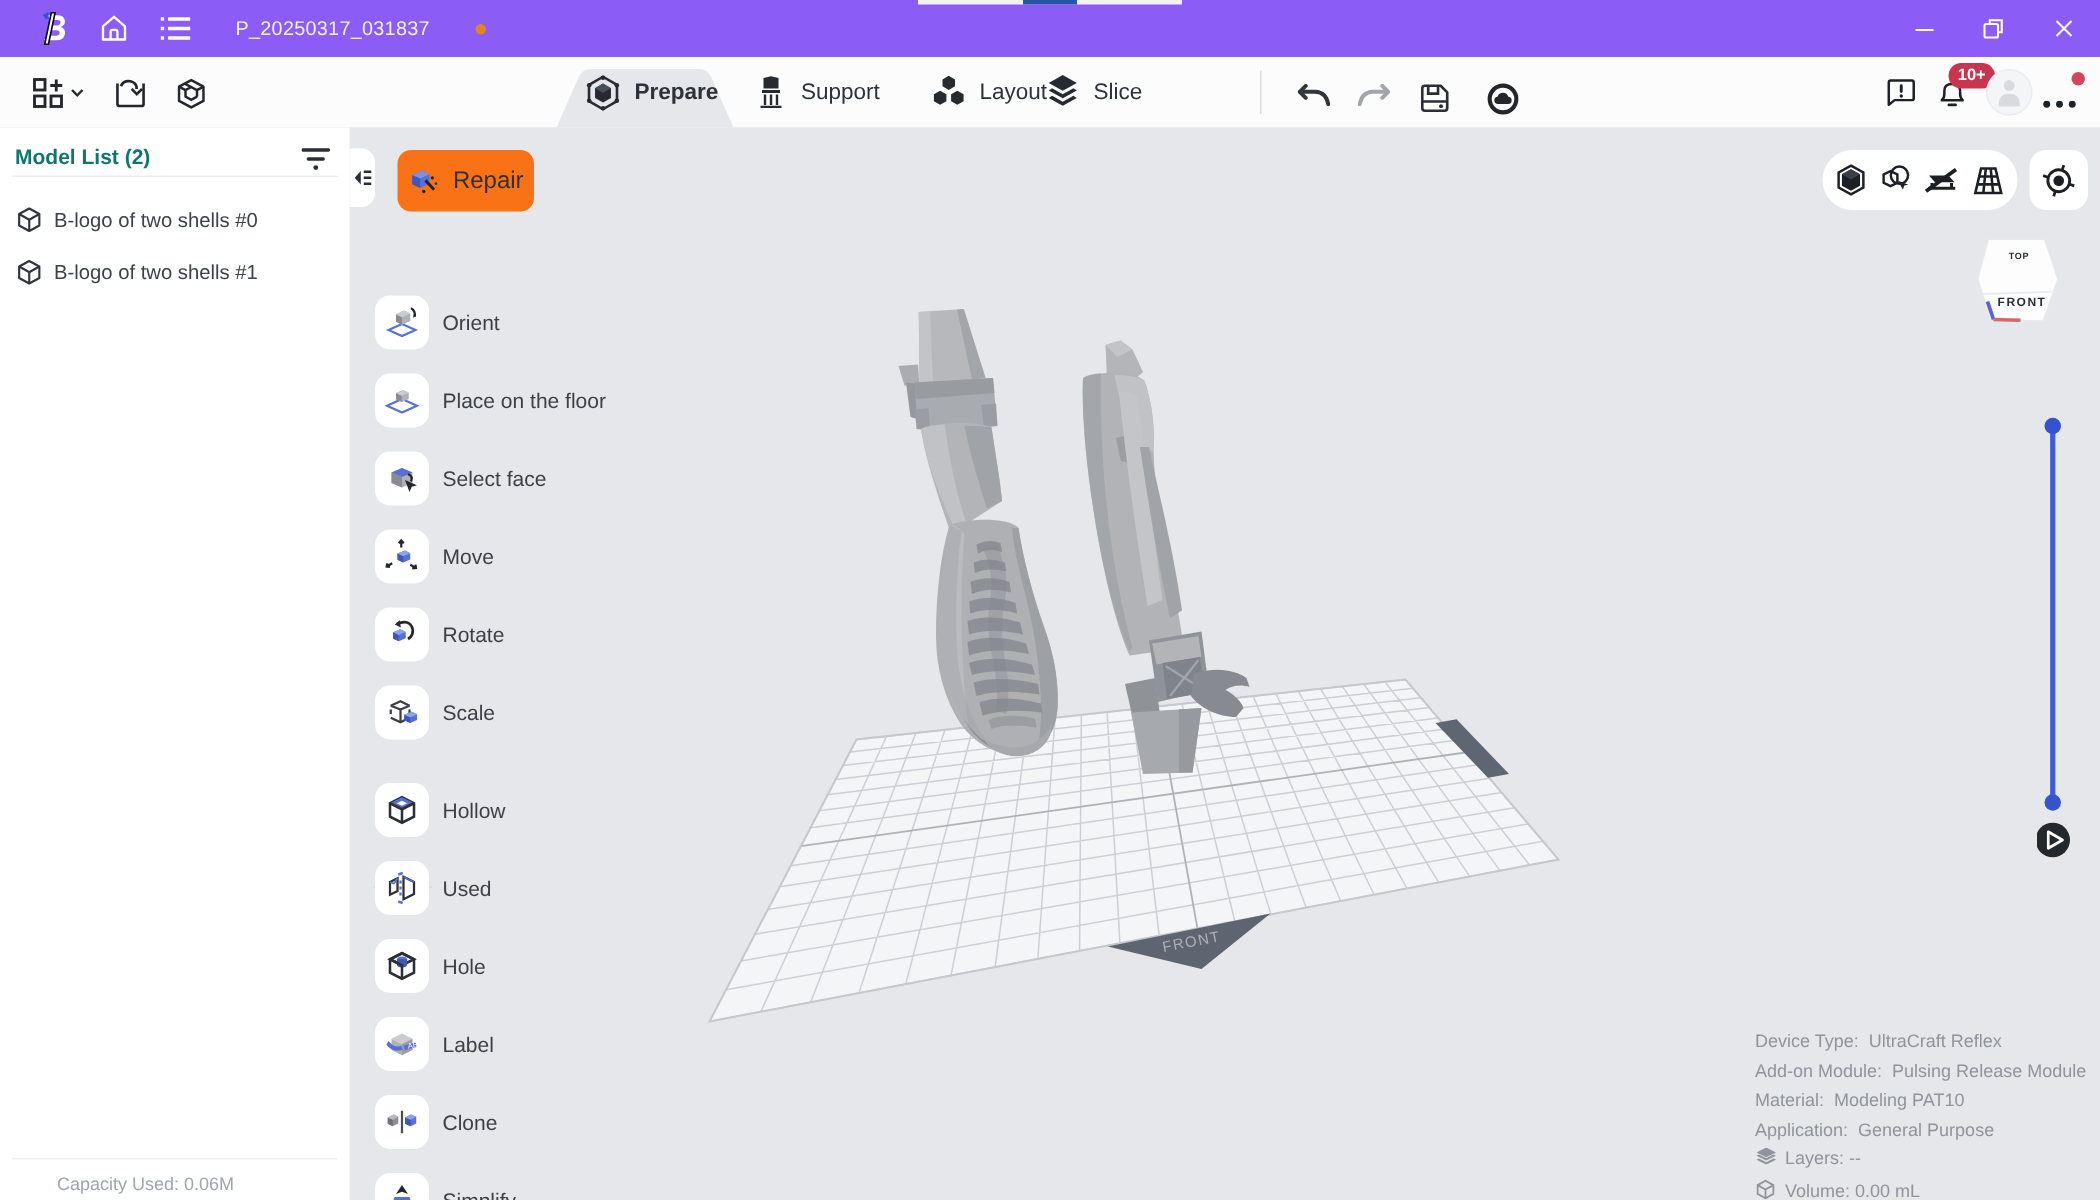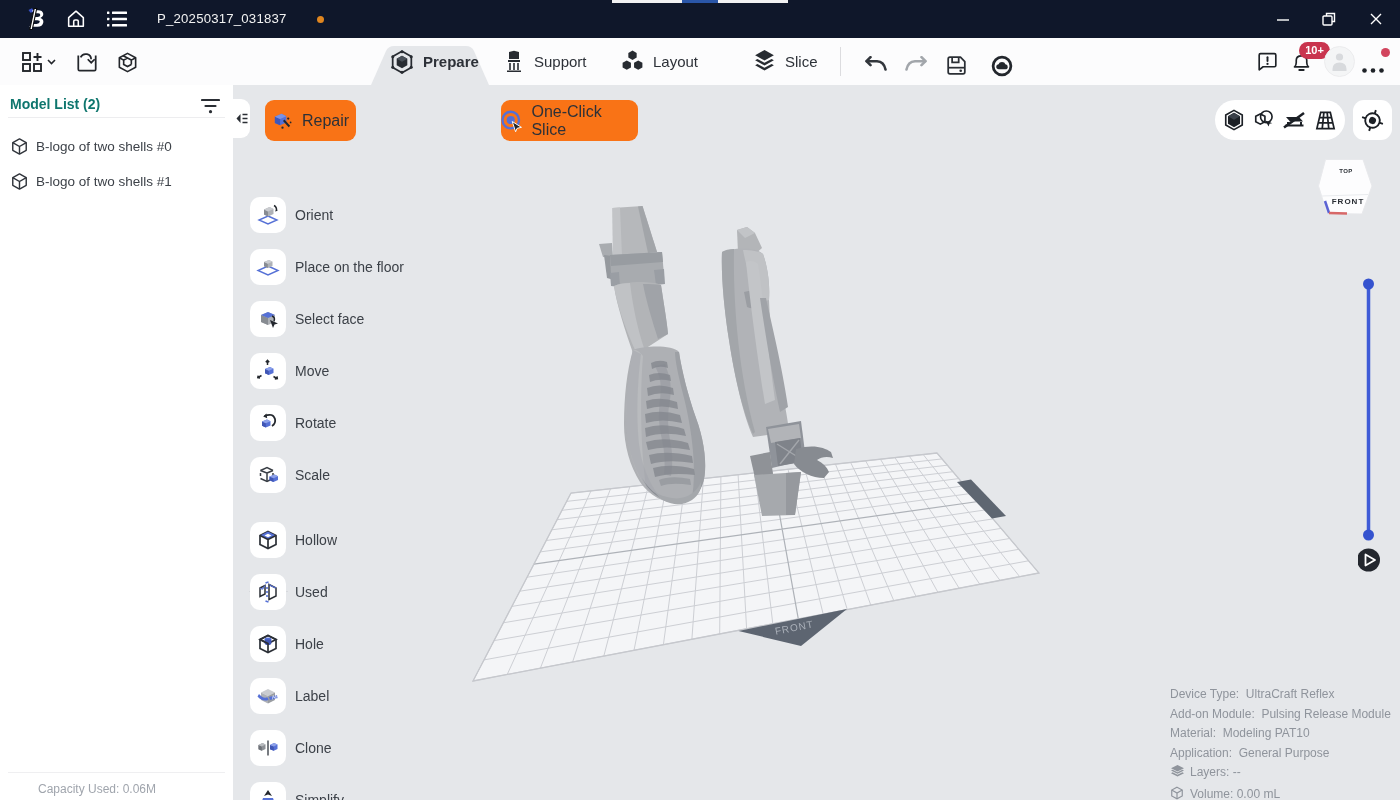--- a/index.html
+++ b/index.html
@@ -1,18 +1,18 @@
 <!DOCTYPE html>
 <html><head>
 <meta charset="utf-8">
 <style>
 *{margin:0;padding:0;box-sizing:border-box}
 html,body{width:1400px;height:800px;overflow:hidden;font-family:"Liberation Sans",sans-serif;background:#e5e7ea}
 .abs{position:absolute}
-#titlebar{position:absolute;left:0;top:0;width:1400px;height:38px;background:#0f172a}
+#titlebar{position:absolute;left:0;top:0;width:1400px;height:38px;background:#8b5cf6}
 #topstrip{position:absolute;left:612px;top:0;width:176px;height:3px;background:#f2f2f2}
 #topstrip b{position:absolute;left:70px;top:0;width:36px;height:3px;background:#2a56a8}
 #title{position:absolute;left:157px;top:11px;color:#f2f2f2;font-size:13.2px;letter-spacing:.2px}
 #odot{position:absolute;left:317px;top:16px;width:7px;height:7px;border-radius:50%;background:#e0861f}
 #toolbar{position:absolute;left:0;top:38px;width:1400px;height:47px;background:#fcfcfd}
 #viewport{position:absolute;left:0;top:85px;width:1400px;height:715px;background:#e5e7ea}
 #tabshape{position:absolute;left:371px;top:0;width:118px;height:47px}
 .tabitem{position:absolute;top:0;height:47px;display:flex;align-items:center;gap:8px;color:#2d3138;font-size:15px}
 #panel{position:absolute;left:0;top:85px;width:233px;height:715px;background:#ffffff}
 #panel h3{position:absolute;left:10px;top:11px;font-size:14px;color:#0f766e;font-weight:bold}
@@ -107,21 +107,21 @@
 <span>Support</span>
     </div>
 <div class="tabitem" style="left:620px">
 <svg width="25" height="25" viewBox="0 0 24 24" fill="#272b31">
         <path d="M12 1.5 L16 3.8 L16 8.2 L12 10.5 L8 8.2 L8 3.8 Z"></path>
         <path d="M6.5 11 L10.5 13.3 L10.5 17.7 L6.5 20 L2.5 17.7 L2.5 13.3 Z"></path>
         <path d="M17.5 11 L21.5 13.3 L21.5 17.7 L17.5 20 L13.5 17.7 L13.5 13.3 Z"></path>
       </svg>
 <span>Layout</span>
     </div>
-<div class="tabitem" style="left:752px">
+<div class="tabitem" style="left:696px">
 <svg width="25" height="25" viewBox="0 0 24 24" fill="#272b31">
         <path d="M12 1 L21 6 L12 11 L3 6 Z"></path>
         <path d="M5.2 9.5 L3 10.8 L12 15.8 L21 10.8 L18.8 9.5 L12 13.3 Z"></path>
         <path d="M5.2 14.3 L3 15.6 L12 20.6 L21 15.6 L18.8 14.3 L12 18.1 Z"></path>
       </svg>
 <span>Slice</span>
     </div>
 <div class="abs" style="left:840px;top:9px;width:1px;height:29px;background:#dcdcdf"></div>
 <svg class="abs" style="left:865px;top:18px" width="22" height="15" viewBox="0 0 22 15" fill="none" stroke="#32363c" stroke-width="2.6">
       <path d="M5.5 1.2 L1.5 5.2 L5.5 9.2" stroke-linejoin="round" stroke-linecap="round"></path>
@@ -232,28 +232,20 @@
         <path d="M3 7 L10 4 L15 6.5 L15 13 L8.5 16 L3 13.5 Z" fill="#5570d6"></path>
         <path d="M3 7 L8.5 9.5 L8.5 16 L3 13.5 Z" fill="#3d57bb"></path>
         <path d="M10 4 L15 6.5 L8.5 9.5 L3 7 Z" fill="#7b92e2"></path>
         <path d="M13 10 L19 16.5 L17.5 18 L11.5 11.5 Z" fill="#23272d"></path>
         <circle cx="17" cy="9" r="1.2" fill="#23272d"></circle>
         <circle cx="11" cy="18.5" r="1.2" fill="#23272d"></circle>
         <circle cx="19.5" cy="13" r="0.9" fill="#23272d"></circle>
       </svg>
 <span>Repair</span>
     </div>
-<div class="topbtn" style="left:501px;width:137px">
-<svg width="22" height="22" viewBox="0 0 22 22">
-        <circle cx="10" cy="10" r="8.5" fill="none" stroke="#5570d6" stroke-width="2.4"></circle>
-        <circle cx="10" cy="10" r="4.2" fill="#5570d6"></circle>
-        <path d="M11.5 11.5 L21 17.5 L16.5 18.5 L15 22 Z" fill="#23272d" stroke="#fff" stroke-width="1"></path>
-      </svg>
-<span>One-Click Slice</span>
-    </div>
 
 <div class="toolbtn" style="top:112px">
       <svg width="24" height="24" viewBox="0 0 24 24">
         <path d="M12 13 L21 17 L12 21 L3 17 Z" fill="none" stroke="#5570d6" stroke-width="1.4"></path>
         <path d="M8 6.5 L13.5 4 L17.5 6 L17.5 11 L12 13.5 L8 11.5 Z" fill="#aeb1b6"></path>
         <path d="M8 6.5 L12 8.5 L12 13.5 L8 11.5 Z" fill="#888c92"></path>
         <path d="M13.5 4 L17.5 6 L12 8.5 L8 6.5 Z" fill="#caccd0"></path>
         <path d="M18 2.5 Q21 4 20.5 8" fill="none" stroke="#23272d" stroke-width="1.5"></path>
         <path d="M19.3 8.8 L21.5 7.6 L20.1 5.9 Z" fill="#23272d"></path>
       </svg>

